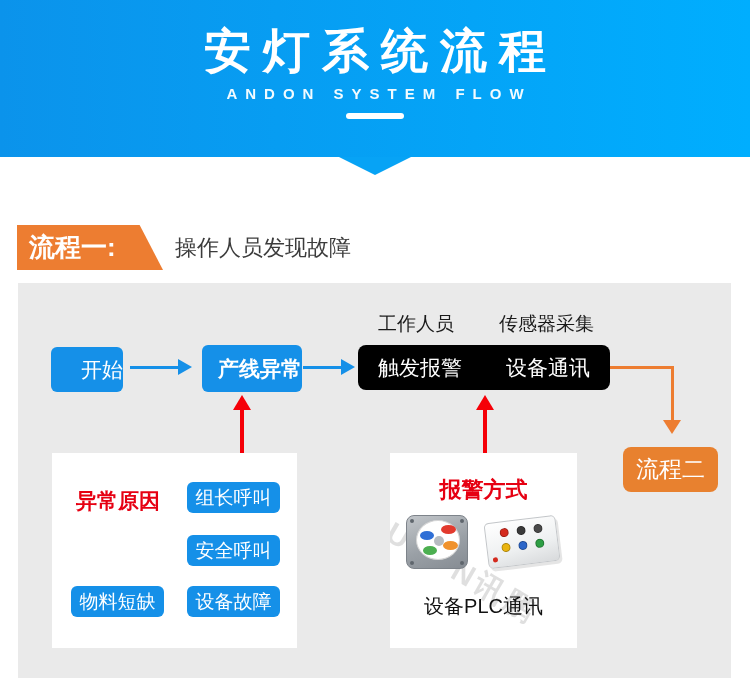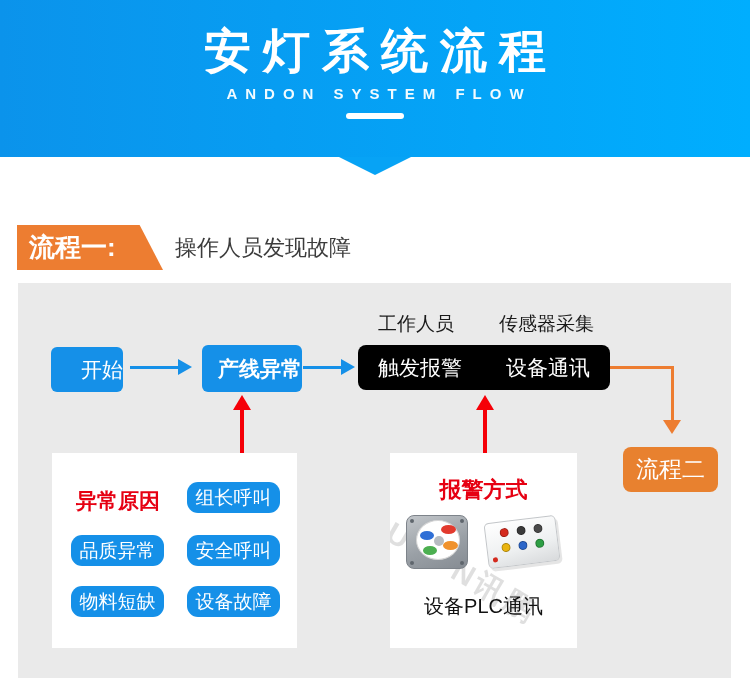--- a/index.html
+++ b/index.html
@@ -125,21 +125,21 @@
   .box-alarm  { left: 372px; top: 170px; width: 187px; height: 195px; overflow: hidden; }
 
   .box-title-red {
     position: absolute; font-size: 21px; font-weight: bold; color: #e60012;
     text-align: center;
   }
   .reasons-title { left: 0; top: 34px; width: 132px; }
   .alarm-title { left: 0; top: 22px; width: 100%; font-size: 22px; }
 
   .mini-btn {
-    position: absolute; width: 93px; height: 31px; border-radius: 11px;
+    position: absolute; width: 93px; height: 31px; border-radius: 6px;
     background: #1590e8; color: #ffffff; font-size: 19px;
     line-height: 31px; text-align: center;
   }
   .btn-leader   { left: 135px; top: 29px; }
   .btn-quality  { left: 19px;  top: 82px; }
   .btn-safety   { left: 135px; top: 82px; }
   .btn-material { left: 19px;  top: 133px; }
   .btn-device   { left: 135px; top: 133px; }
 
   .alarm-caption {
@@ -238,21 +238,20 @@
         <div class="shaft"></div>
     </div>
     <div class="red-arrow red-arrow-right">
       <div class="head"></div>
         <div class="shaft"></div>
     </div>
 
     <div class="white-box box-reasons">
       <div class="box-title-red reasons-title">异常原因</div>
       <div class="mini-btn btn-leader">组长呼叫</div>
-      <div class="mini-btn btn-quality">品质异常</div>
       <div class="mini-btn btn-safety">安全呼叫</div>
       <div class="mini-btn btn-material">物料短缺</div>
       <div class="mini-btn btn-device">设备故障</div>
     </div>
 
     <div class="white-box box-alarm">
       <div class="watermark">SUNPN讯鹏</div>
       <div class="box-title-red alarm-title">报警方式</div>
 
       <div class="device1">

